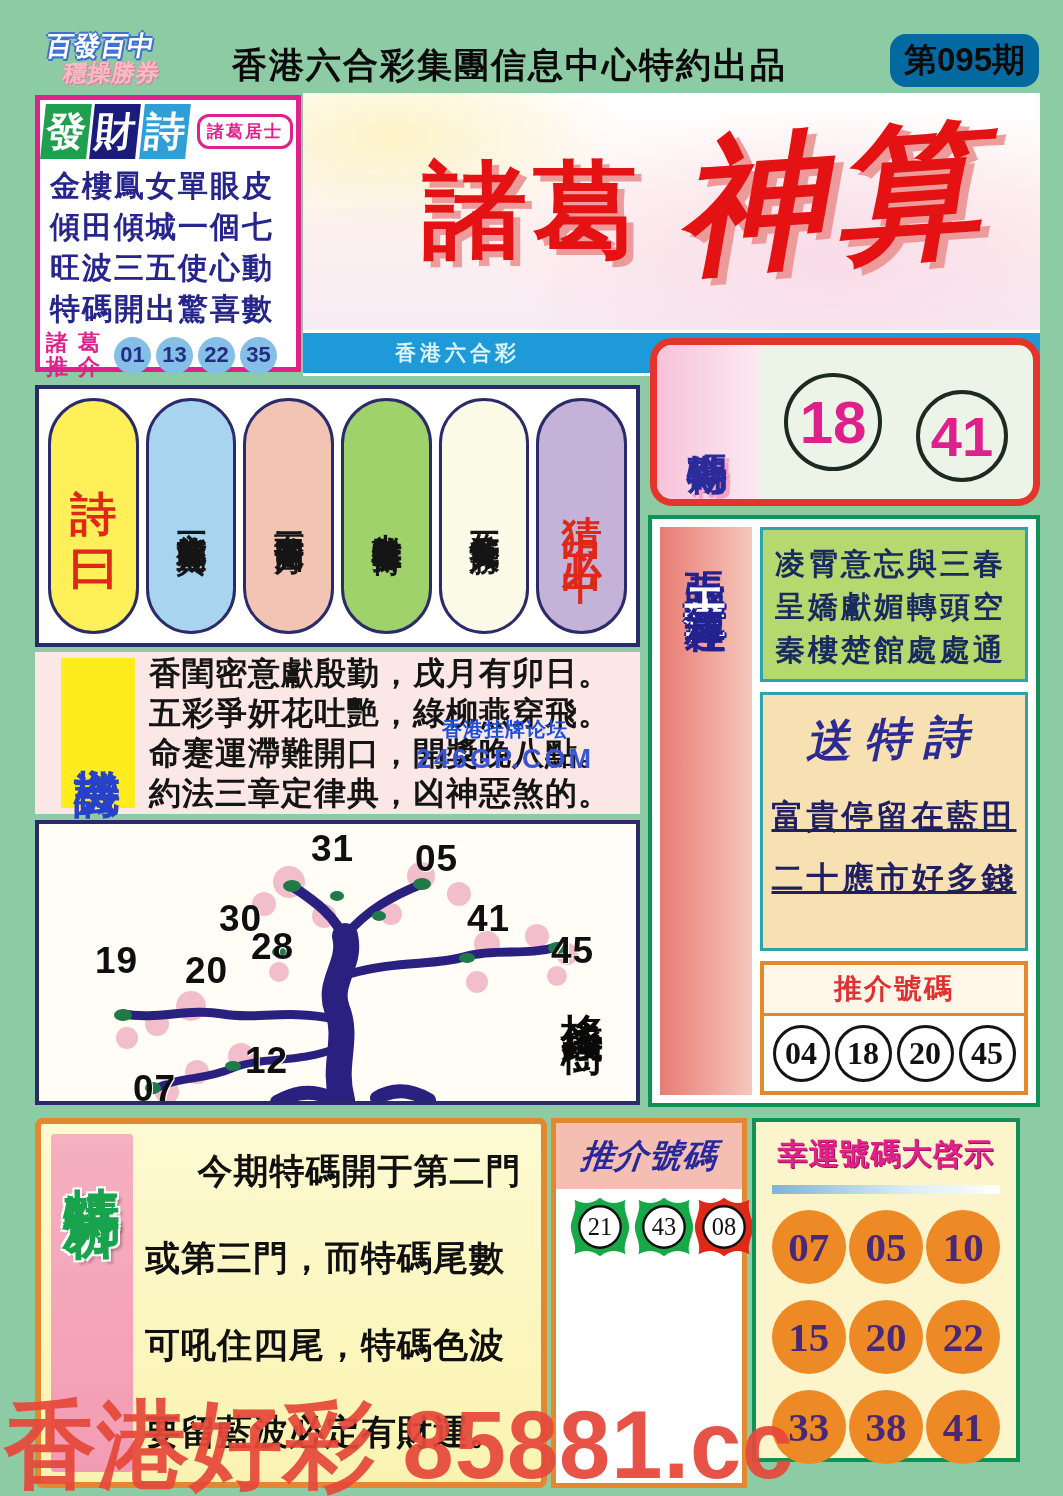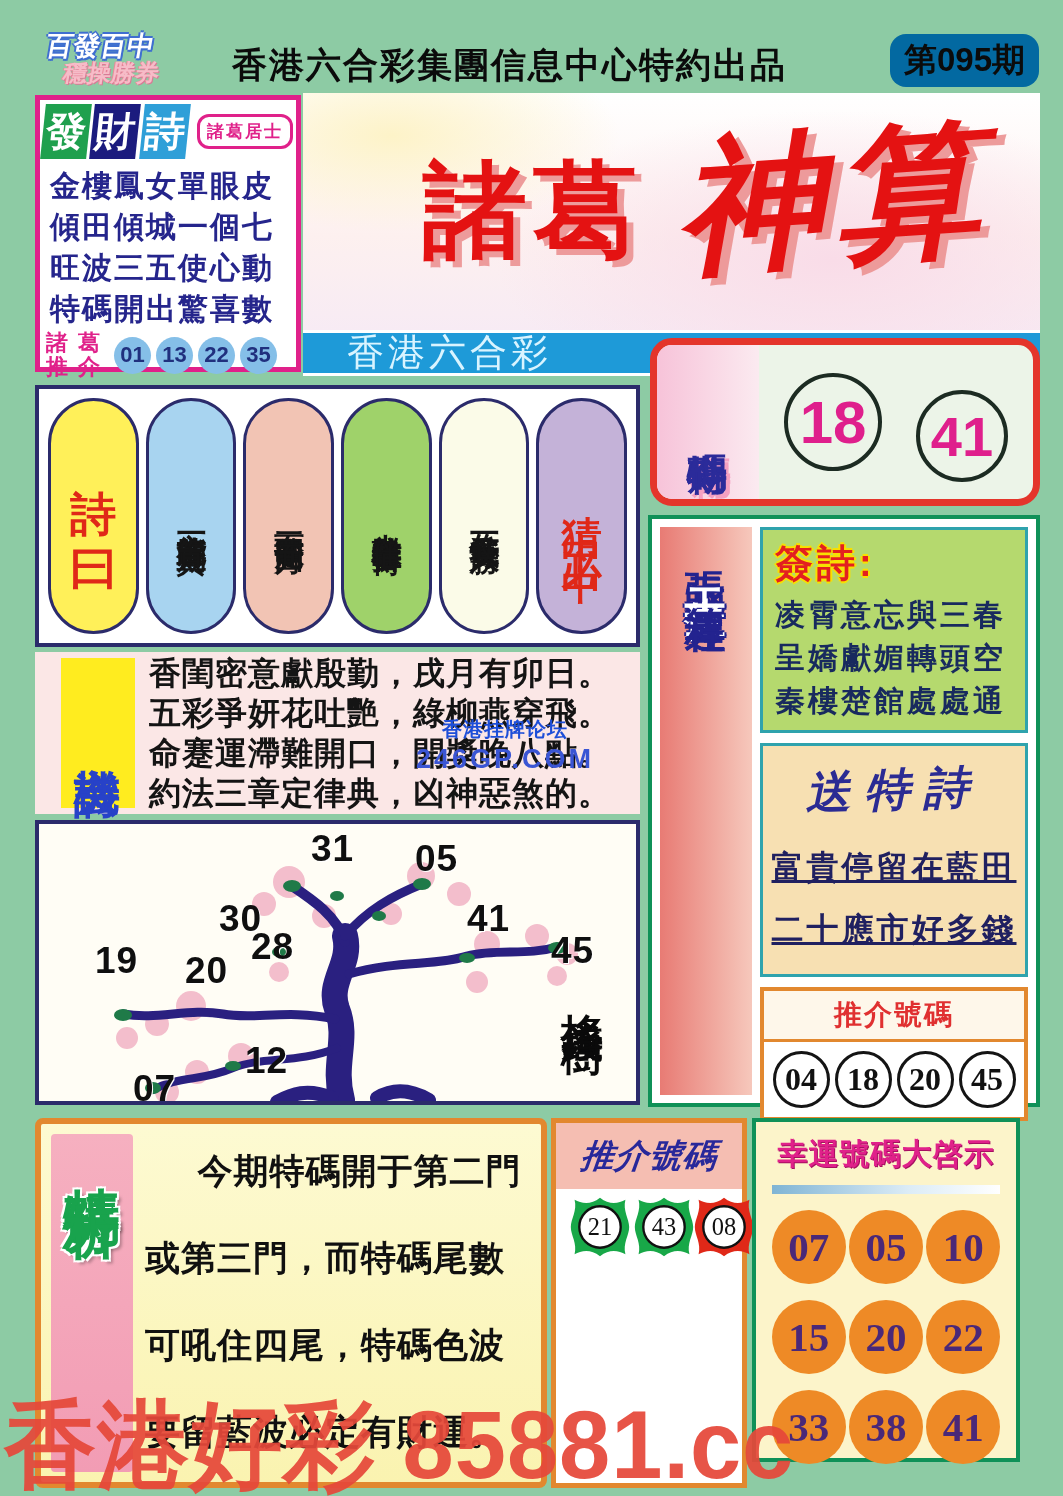--- a/index.html
+++ b/index.html
@@ -43,21 +43,21 @@
   .title-l{font-family:"Liberation Serif",serif;font-weight:900;color:#e41212;
     font-size:104px;margin-left:120px;letter-spacing:6px;
     text-shadow:7px 6px 0 rgba(236,150,150,.95);}
   .title-r{font-family:"Liberation Serif",serif;font-weight:900;font-style:italic;color:#e41212;
     font-size:146px;margin-left:34px;margin-top:-26px;letter-spacing:10px;transform:rotate(-4deg);
     text-shadow:8px 7px 0 rgba(236,150,150,.95);}
 
   
   .banner{position:absolute;left:303px;top:330px;width:737px;height:46px;background:#1e9ad8;
     border-top:3px solid #fff;border-bottom:3px solid #fff;display:flex;align-items:center;}
-  .banner span{color:#d9f4ff;font-size:37px;font-weight:400;letter-spacing:4px;margin-left:44px;}
+  .banner span{color:#d9f4ff;font-size:21px;font-weight:700;letter-spacing:4px;margin-left:92px;}
 
   
   .jinqi{position:absolute;left:650px;top:338px;width:390px;height:168px;background:#ecf4e8;
     border:7px solid #e4352b;border-radius:22px;display:flex;z-index:5;overflow:hidden;}
   .jq-label{width:102px;background:linear-gradient(90deg,#f7c3d9,#fbeaf0);
     display:flex;align-items:center;justify-content:center;}
   .jq-label span{writing-mode:vertical-rl;text-orientation:upright;font-size:40px;font-weight:900;
     color:#2b2b9a;letter-spacing:0;text-shadow:4px 4px 0 #f4a0c1;}
   .jq-balls{flex:1;display:flex;align-items:center;justify-content:center;gap:34px;}
   .jq-ball{width:98px;height:98px;border:4px solid #1c2b22;border-radius:50%;
@@ -318,21 +318,20 @@
       <span>搖錢樹</span>
     </div>
   </div>
 
   <div class="rightcol">
     <div class="zod-strip">
       <div class="vwrap"><span class="zp1">張天師</span><span class="zp2">十二生肖</span><span class="zp3">算運程</span></div>
     </div>
     <div class="rc-right">
       <div class="qian">
-        <div class="qian-title">簽詩:</div>
         <div class="qian-lines">
           <div>凌霄意忘與三春</div>
           <div>呈嬌獻媚轉頭空</div>
           <div>秦樓楚館處處通</div>
         </div>
       </div>
       <div class="songte">
         <div class="songte-title">送特詩</div>
         <div class="songte-lines">
           <div>富貴停留在藍田</div>

